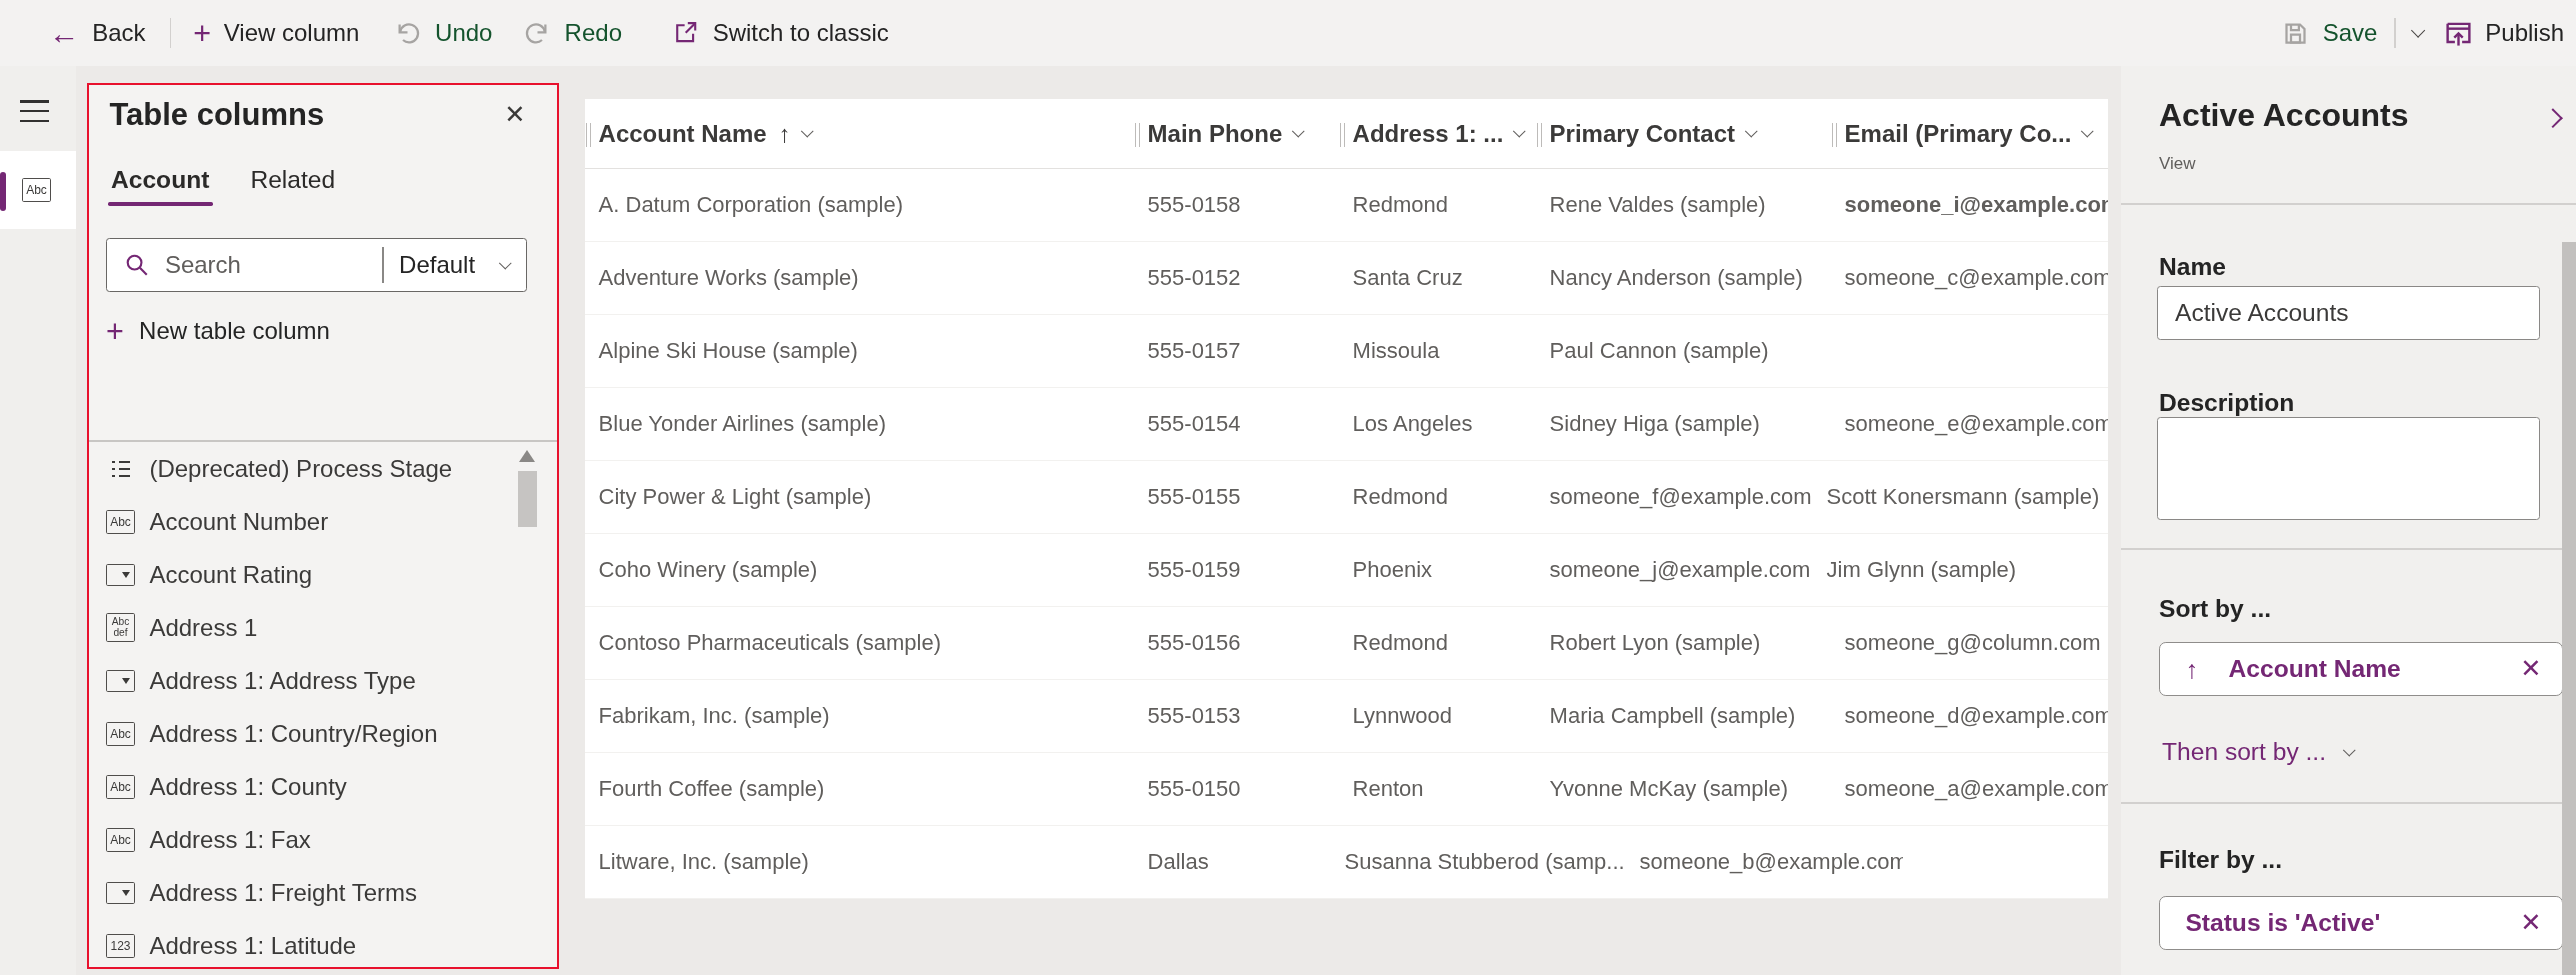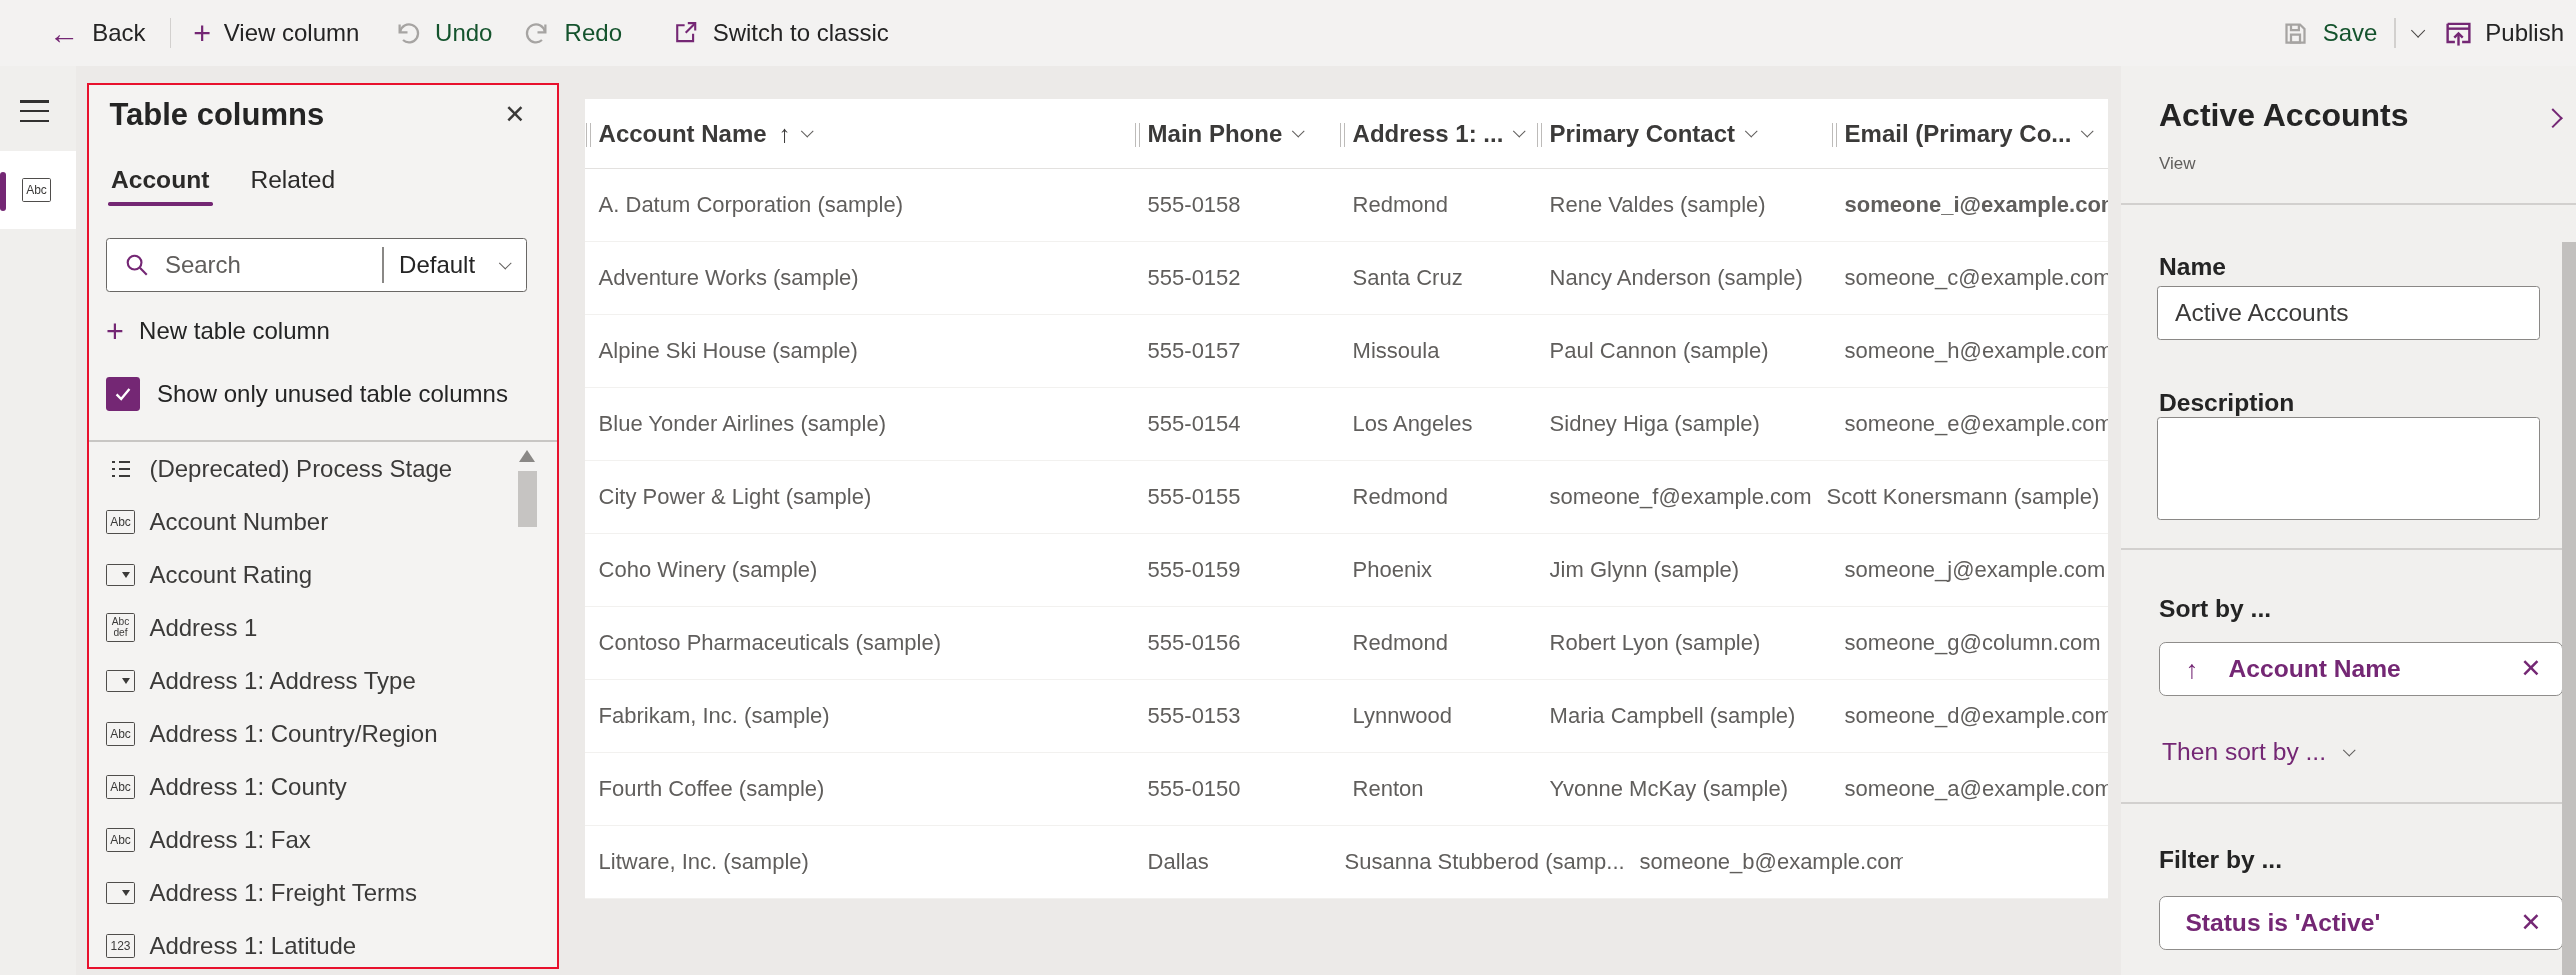--- a/index.html
+++ b/index.html
@@ -190,28 +190,20 @@
       <span class="sdivider"></span>
       <button class="default-dd">
         <span>Default</span>
         <span class="chev grey sm"></span>
       </button>
     </div>
     <button class="newcol">
       <span class="glyph big">+</span>
       <span>New table column</span>
     </button>
-    <div class="cb-row">
-      <span class="cb">
-        <svg width="22" height="22" viewBox="0 0 24 24" fill="none" stroke="#ffffff" stroke-width="2.6">
-          <path d="M5 12.5 L10 17.5 L19 6.5"></path>
-        </svg>
-      </span>
-      <span class="cb-label">Show only unused table columns</span>
-    </div>
     <div class="cp-div"></div>
     <div class="collist" id="collist">
         <div class="citem">
           <span class="ic-svg">
             <svg width="24" height="24" viewBox="0 0 24 24" stroke="#3b3a39" stroke-width="2" fill="none">
               <path d="M3 5 H6 M10 5 H21 M3 12 H6 M10 12 H21 M3 19 H6 M10 19 H21"></path>
             </svg>
           </span>
           <span>(Deprecated) Process Stage</span>
         </div>
@@ -307,42 +299,41 @@
           <div class="gcell" style="width: 205px;">555-0152</div>
           <div class="gcell" style="width: 197px;">Santa Cruz</div>
           <div class="gcell" style="width: 295px;">Nancy Anderson (sample)</div>
           <div class="gcell" style="width: 277px;">someone_c@example.com</div>
         </div>
         <div class="grow">
           <div class="gcell" style="width: 549px;">Alpine Ski House (sample)</div>
           <div class="gcell" style="width: 205px;">555-0157</div>
           <div class="gcell" style="width: 197px;">Missoula</div>
           <div class="gcell" style="width: 295px;">Paul Cannon (sample)</div>
-          <div class="gcell" style="width: 277px;">someone_h@example.com</div>
         </div>
         <div class="grow">
           <div class="gcell" style="width: 549px;">Blue Yonder Airlines (sample)</div>
           <div class="gcell" style="width: 205px;">555-0154</div>
           <div class="gcell" style="width: 197px;">Los Angeles</div>
           <div class="gcell" style="width: 295px;">Sidney Higa (sample)</div>
           <div class="gcell" style="width: 277px;">someone_e@example.com</div>
         </div>
         <div class="grow">
           <div class="gcell" style="width: 549px;">City Power &amp; Light (sample)</div>
           <div class="gcell" style="width: 205px;">555-0155</div>
           <div class="gcell" style="width: 197px;">Redmond</div>
           <div class="gcell" style="width: 277px;">someone_f@example.com</div>
           <div class="gcell" style="width: 295px;">Scott Konersmann (sample)</div>
         </div>
         <div class="grow">
           <div class="gcell" style="width: 549px;">Coho Winery (sample)</div>
           <div class="gcell" style="width: 205px;">555-0159</div>
           <div class="gcell" style="width: 197px;">Phoenix</div>
+          <div class="gcell" style="width: 277px;">someone_j@example.com</div>
           <div class="gcell" style="width: 295px;">Jim Glynn (sample)</div>
-          <div class="gcell" style="width: 277px;">someone_j@example.com</div>
         </div>
         <div class="grow">
           <div class="gcell" style="width: 549px;">Contoso Pharmaceuticals (sample)</div>
           <div class="gcell" style="width: 205px;">555-0156</div>
           <div class="gcell" style="width: 197px;">Redmond</div>
           <div class="gcell" style="width: 295px;">Robert Lyon (sample)</div>
           <div class="gcell" style="width: 277px;">someone_g@column.com</div>
         </div>
         <div class="grow">
           <div class="gcell" style="width: 549px;">Fabrikam, Inc. (sample)</div>

